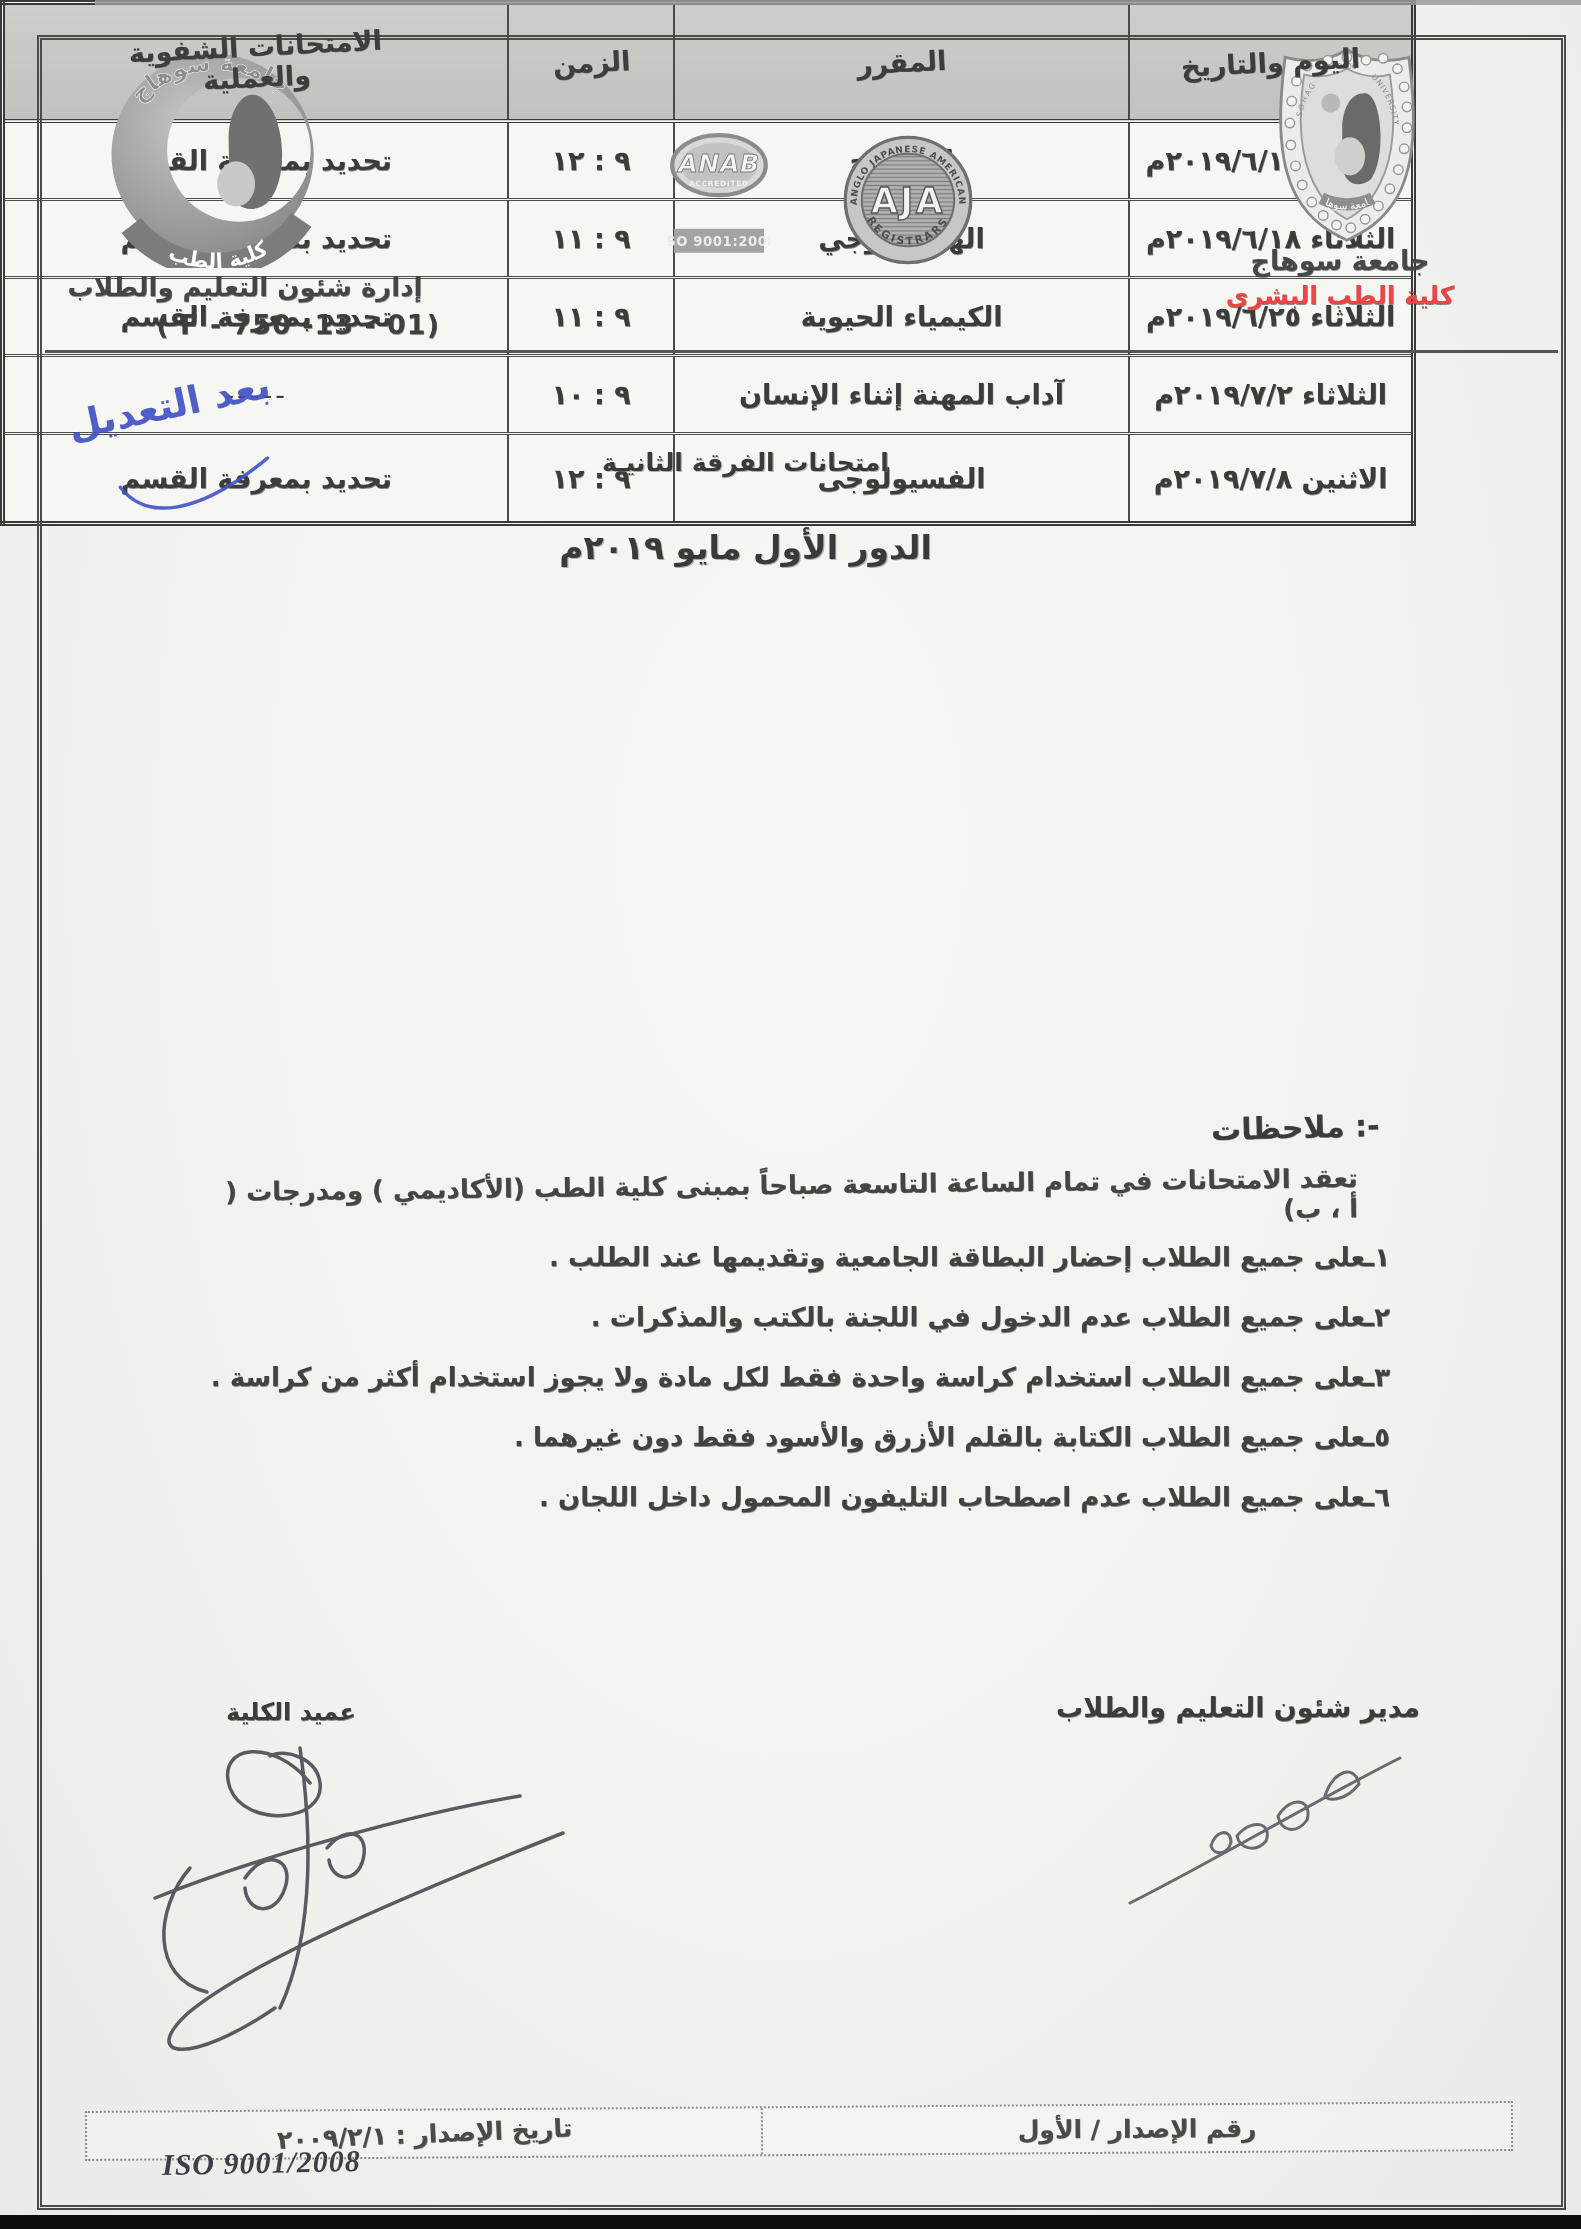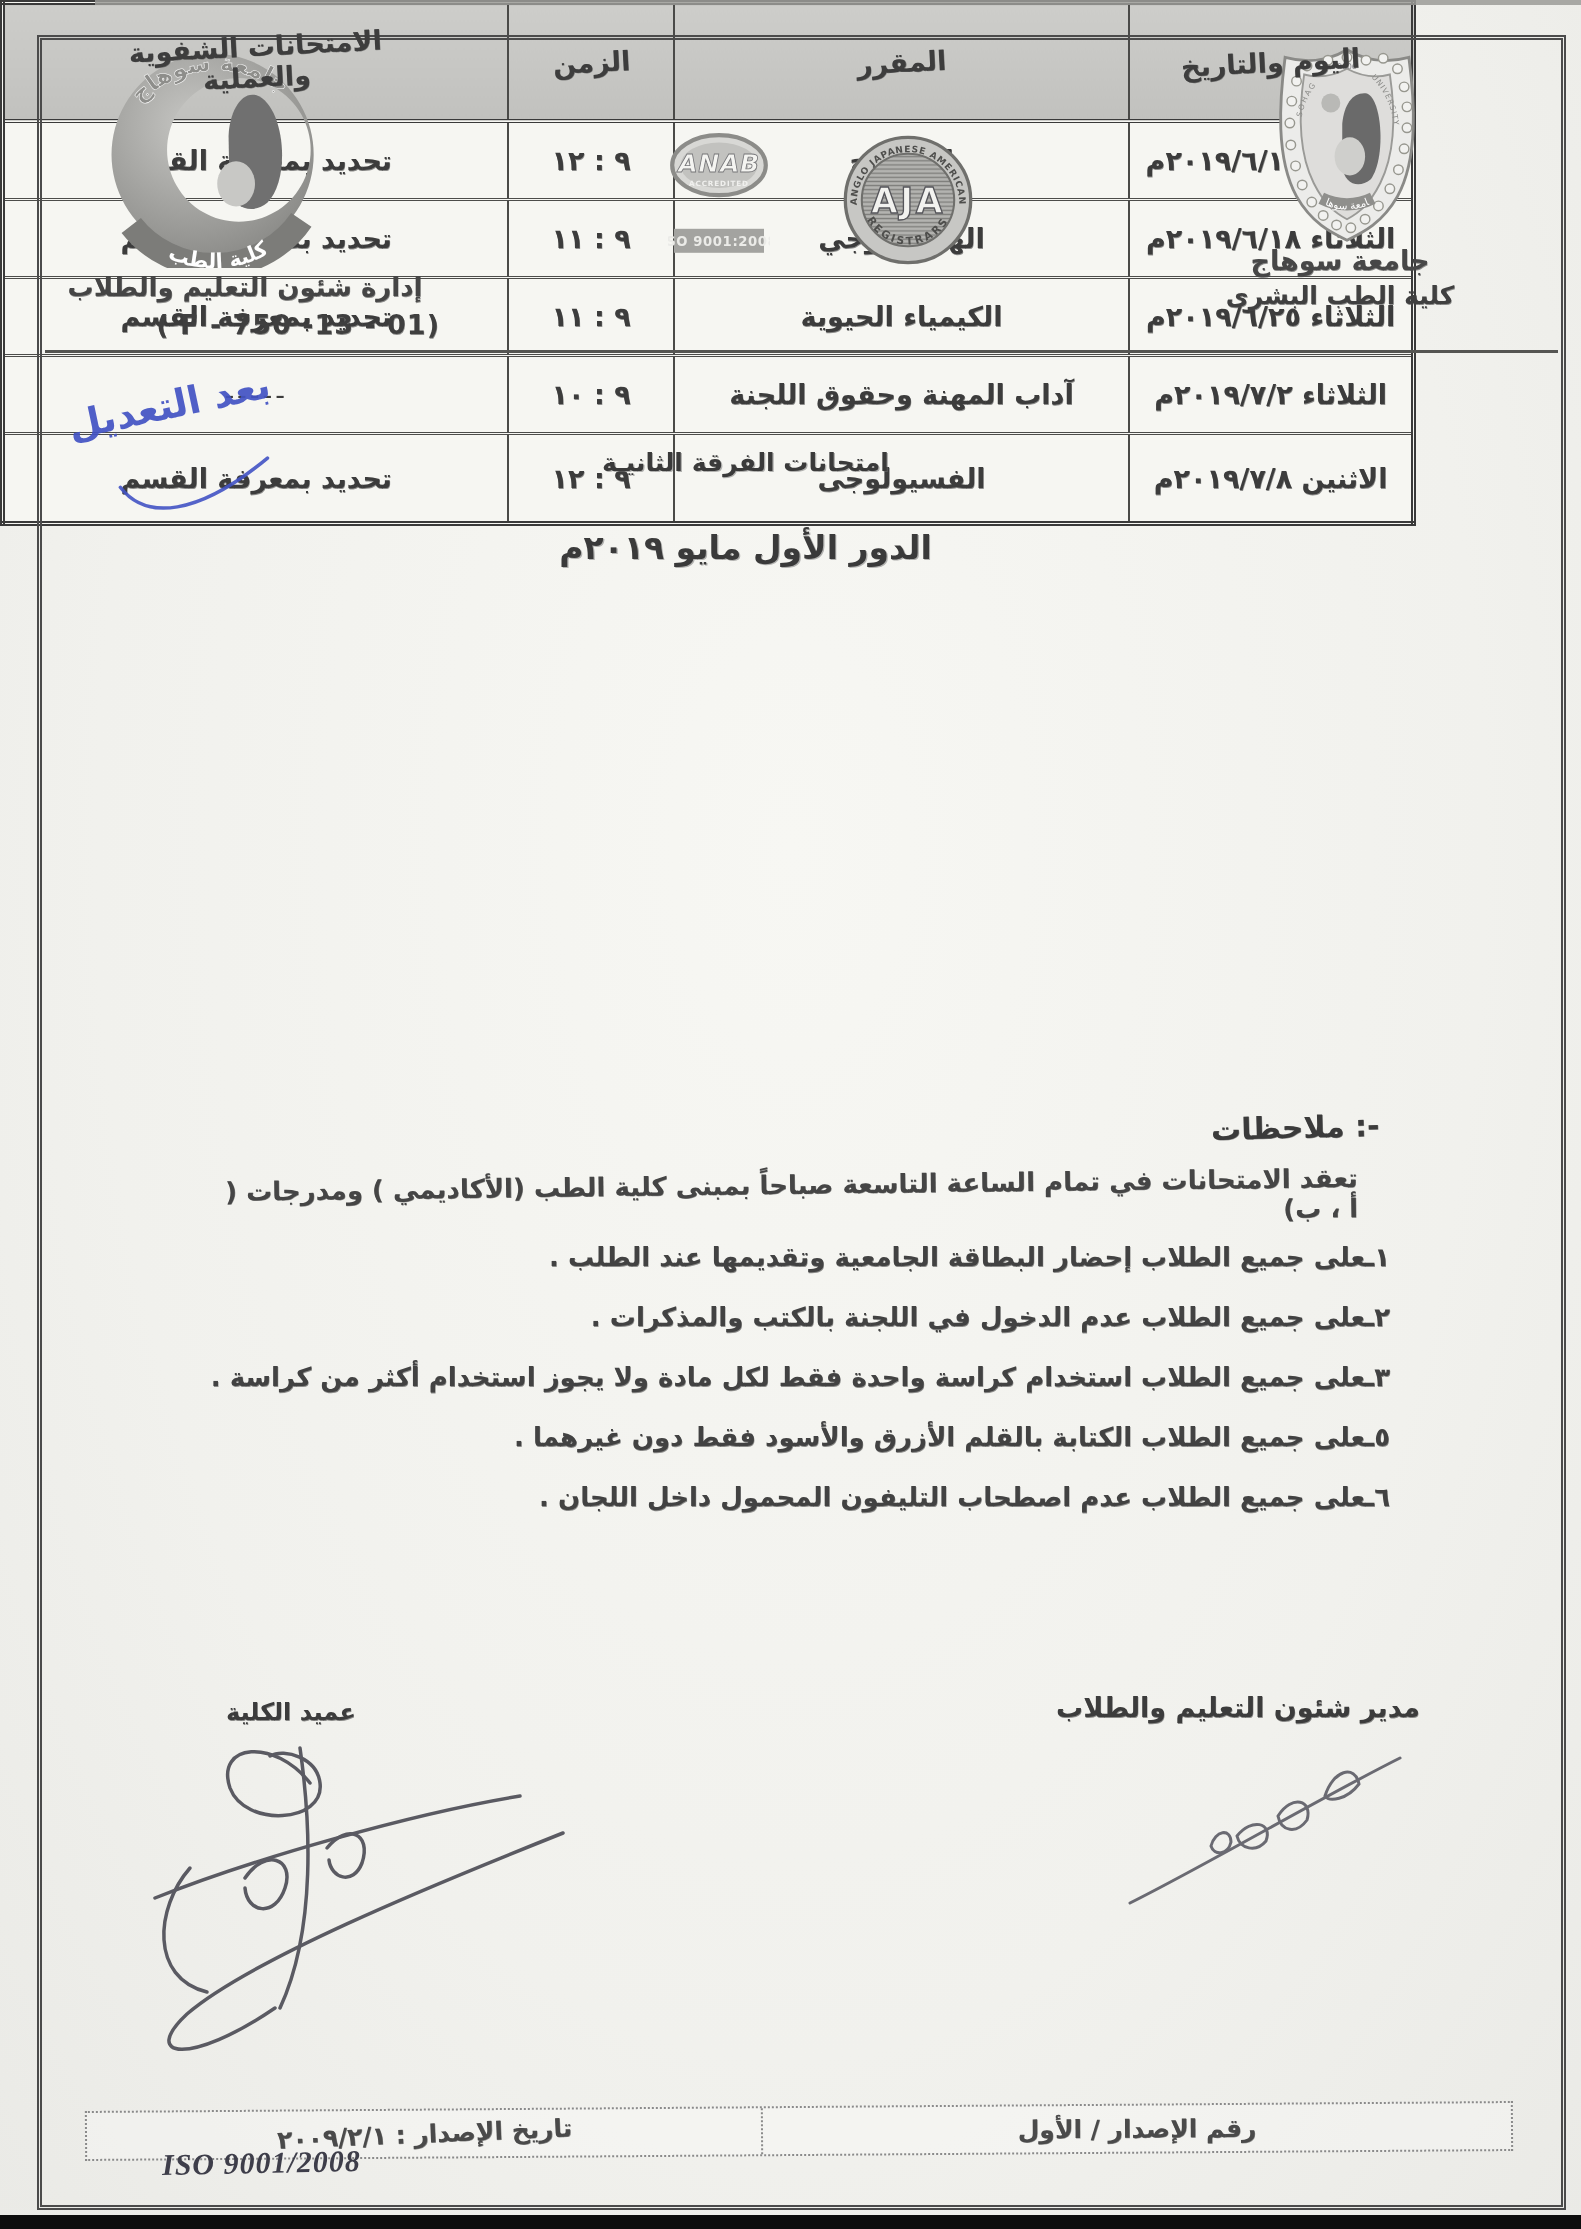--- a/index.html
+++ b/index.html
@@ -17,21 +17,21 @@
   
   .crest{left:70px;top:46px;}
   .dept-line{left:50px;top:272px;width:390px;text-align:center;font-size:26px;color:#454545;}
   .form-code{left:50px;top:309px;width:390px;text-align:right;font-size:27px;color:#3f3f3f;direction:ltr;letter-spacing:1px;}
   .top-rule{left:45px;top:350px;width:1513px;height:3px;background:#555552;}
   .anab{left:668px;top:128px;}
   .aja{left:842px;top:134px;}
   .shield{left:1272px;top:44px;}
   .org-names{left:1225px;top:243px;width:230px;text-align:center;line-height:1.35;}
   .org-university{font-size:27px;color:#474747;}
-  .org-faculty{font-size:25px;color:#404040;}
+  .org-faculty{font-size:25px;color:#ef4444;}
   
   .blue-note{left:78px;top:368px;width:340px;height:170px;transform:rotate(-12deg);color:#4353c4;}
   .blue-note-text{font-size:38px;font-weight:700;letter-spacing:2px;opacity:.92;}
   .blue-swoosh{position:absolute;left:28px;top:84px;}
   
   .doc-title-1{left:0;right:90px;top:448px;text-align:center;font-size:25px;color:#3a3a3a;
     text-shadow:1.2px 1.2px 0 rgba(110,110,110,.5);font-weight:700;}
   .doc-title-2{left:0;right:90px;top:528px;text-align:center;font-size:33px;color:#3a3a3a;
     text-shadow:1.2px 1.2px 0 rgba(110,110,110,.5);font-weight:700;}
   
@@ -225,21 +225,21 @@
       <td class="heavy">تحديد بمعرفة القسم</td>
     </tr>
     <tr>
       <td class="heavy">الثلاثاء ٢٠١٩/٦/٢٥م</td>
       <td class="heavy">الكيمياء الحيوية</td>
       <td class="cell-time heavy">٩ : ١١</td>
       <td class="heavy">تحديد بمعرفة القسم</td>
     </tr>
     <tr>
       <td class="heavy">الثلاثاء ٢٠١٩/٧/٢م</td>
-      <td class="heavy">آداب المهنة وحقوق اللجنة</td>
+      <td class="heavy">آداب المهنة إثناء الإنسان</td>
       <td class="cell-time heavy">٩ : ١٠</td>
       <td class="cell-dash">-----</td>
     </tr>
     <tr class="row-last">
       <td class="heavy">الاثنين ٢٠١٩/٧/٨م</td>
       <td class="heavy">الفسيولوجى</td>
       <td class="cell-time heavy">٩ : ١٢</td>
       <td class="heavy">تحديد بمعرفة القسم</td>
     </tr>
   </tbody>

